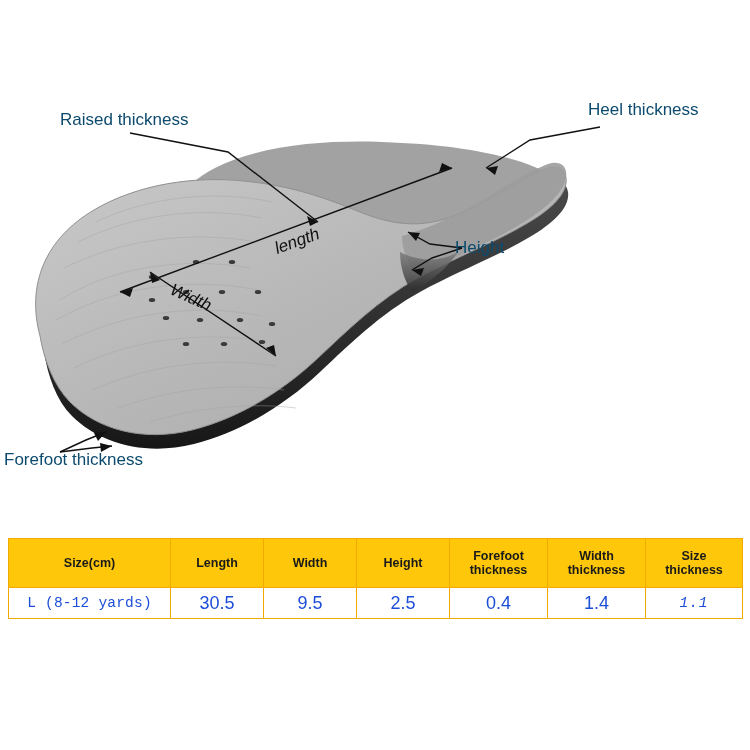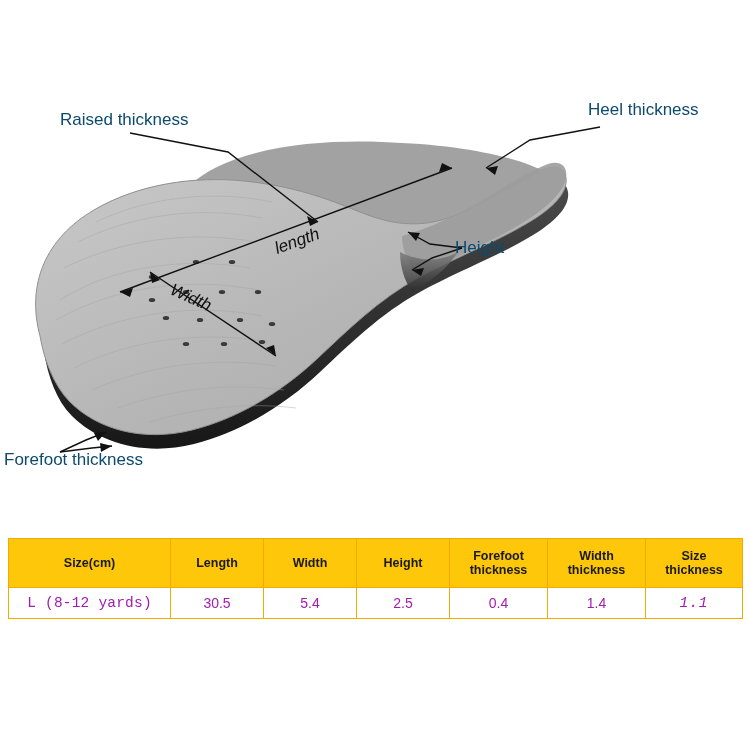--- a/index.html
+++ b/index.html
@@ -68,33 +68,33 @@
     background: #FFC709;
     color: #1a1a1a;
     font-size: 12.5px;
     font-weight: bold;
     height: 44px;
     line-height: 1.15;
     padding: 2px 1px;
   }
   table.spec tbody td {
     background: #ffffff;
-    color: #a21caf;
+    color: #1d4ed8;
     font-size: 15px;
     height: 30px;
     padding: 0;
   }
   table.spec tbody td.sizecell {
     font-family: "Liberation Mono", monospace;
     font-size: 14.5px;
     letter-spacing: 0.2px;
   }
   table.spec tbody td.numcell {
     font-family: "Liberation Sans", sans-serif;
-    font-size: 14px;
+    font-size: 18px;
   }
   table.spec tbody td.heelcell {
     font-family: "Liberation Mono", monospace;
     font-size: 14.5px;
     letter-spacing: 1px;
     font-style: italic;
   }
 </style>
 </head>
 <body>
@@ -293,21 +293,21 @@
           <th>
             <span>Size</span><br>
             <span>thickness</span>
           </th>
         </tr>
       </thead>
       <tbody>
         <tr>
           <td class="sizecell">L (8-12 yards)</td>
           <td class="numcell">30.5</td>
-          <td class="numcell">5.4</td>
+          <td class="numcell">9.5</td>
           <td class="numcell">2.5</td>
           <td class="numcell">0.4</td>
           <td class="numcell">1.4</td>
           <td class="heelcell">1.1</td>
         </tr>
       </tbody>
     </table>
   </div>
 
 </div>

